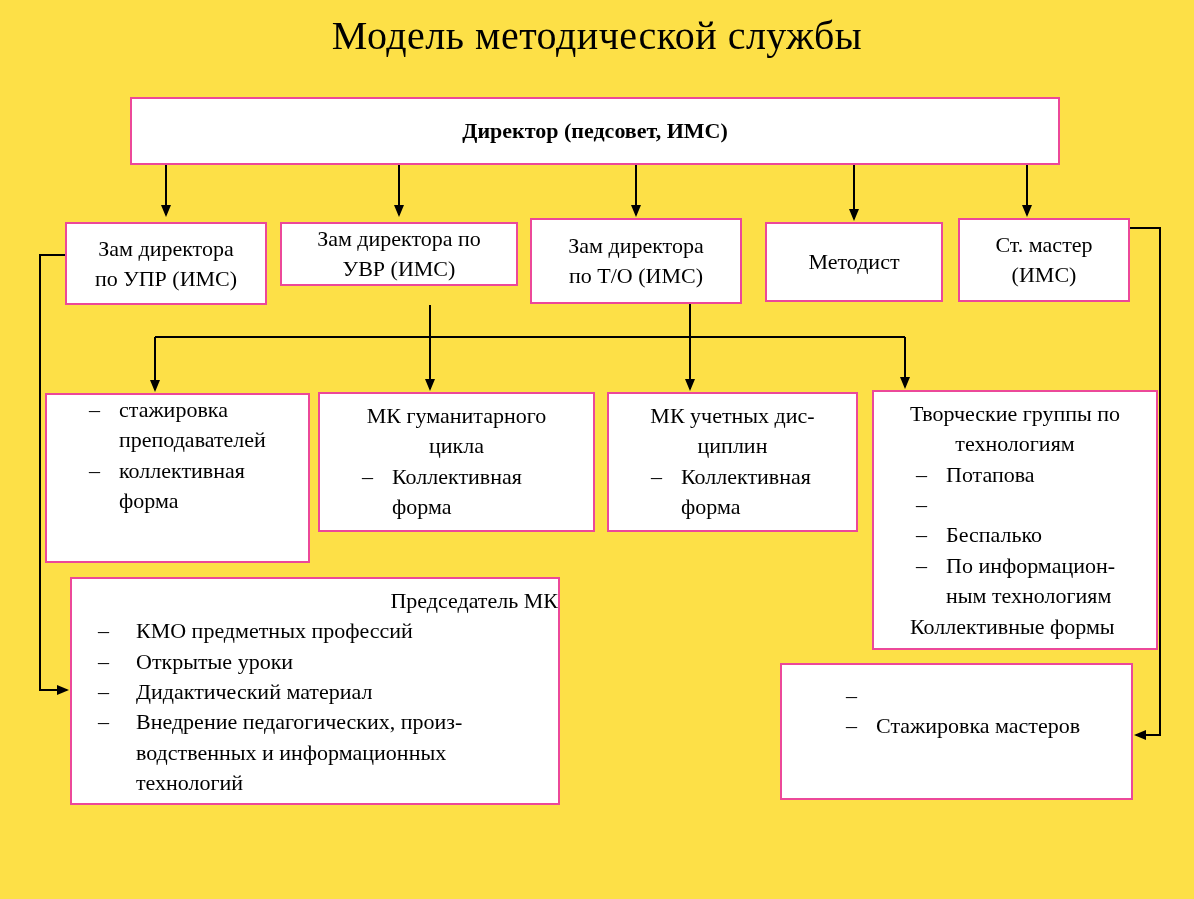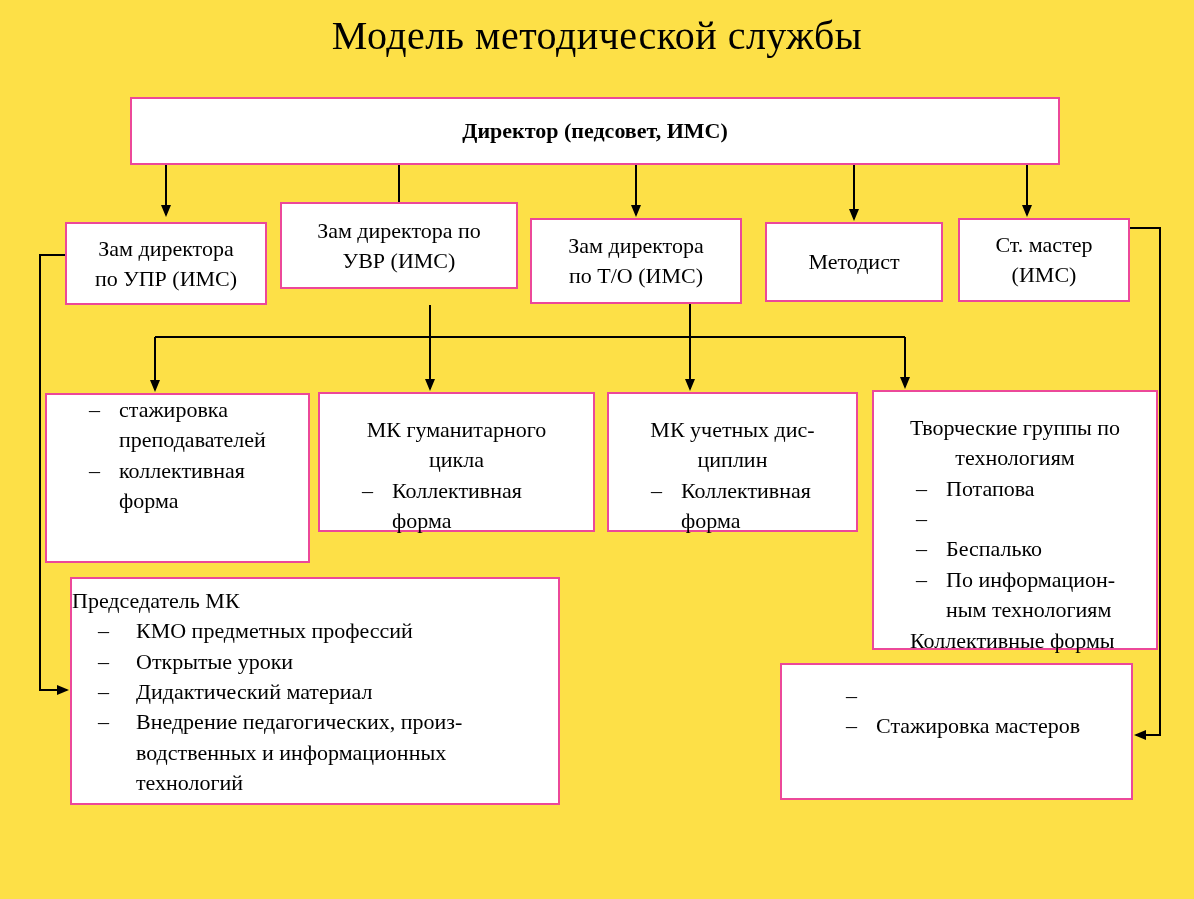--- a/index.html
+++ b/index.html
@@ -19,38 +19,38 @@
   .box {
     position:absolute; border:2px solid #ec4899; background:#fff; z-index:1;
   }
   .center-box { display:flex; align-items:center; justify-content:center; text-align:center; }
   .label { white-space:pre-line; font-size:22px; line-height:1.35; }
   .bold { font-weight:bold; }
 
   
   .director { left:130px; top:97px;  width:930px; height:68px; font-size:23px; }
   .dep1 { left:65px;  top:222px; width:202px; height:83px; }
-  .dep2 { left:280px; top:202px; width:238px; height:87px; }
+  .dep2 { left:280px; top:222px; width:238px; height:64px; }
   .dep3 { left:530px; top:218px; width:212px; height:86px; }
   .dep4 { left:765px; top:222px; width:178px; height:80px; }
   .dep5 { left:958px; top:218px; width:172px; height:84px; }
 
   .mk1 { left:45px;  top:393px; width:265px; height:170px; }
   .mk2 { left:318px; top:392px; width:277px; height:140px; }
   .mk3 { left:607px; top:392px; width:251px; height:140px; }
   .mk4 { left:872px; top:390px; width:286px; height:260px; }
 
   .chair   { left:70px;  top:577px; width:490px; height:228px; }
   .masters { left:780px; top:663px; width:353px; height:137px; padding-top:16px; }
 
   
   .box-title { font-size:22px; line-height:1.38; white-space:pre-line; }
-  .box-title.center { text-align:center; padding:21px 6px 0; }
+  .box-title.center { text-align:center; padding:7px 6px 0; }
   .mk1 .box-title { padding:7px 0 0 28px; }
-  .chair .box-title { text-align:left; padding-top:7px; }
+  .chair .box-title { text-align:right; padding-top:7px; }
 
   .li { display:flex; font-size:22px; line-height:1.38; padding-left:28px; }
   .li .dash { flex:0 0 44px; padding-left:14px; }
   .li .li-text { white-space:pre-line; flex:1 1 auto; }
   .chair .li { padding-left:20px; }
   .chair .li .dash { padding-left:6px; }
   .masters .li { padding-left:50px; }
   .mk-footer { font-size:22px; line-height:1.38; padding-left:36px; white-space:pre-line; }
 </style>
 </head>

